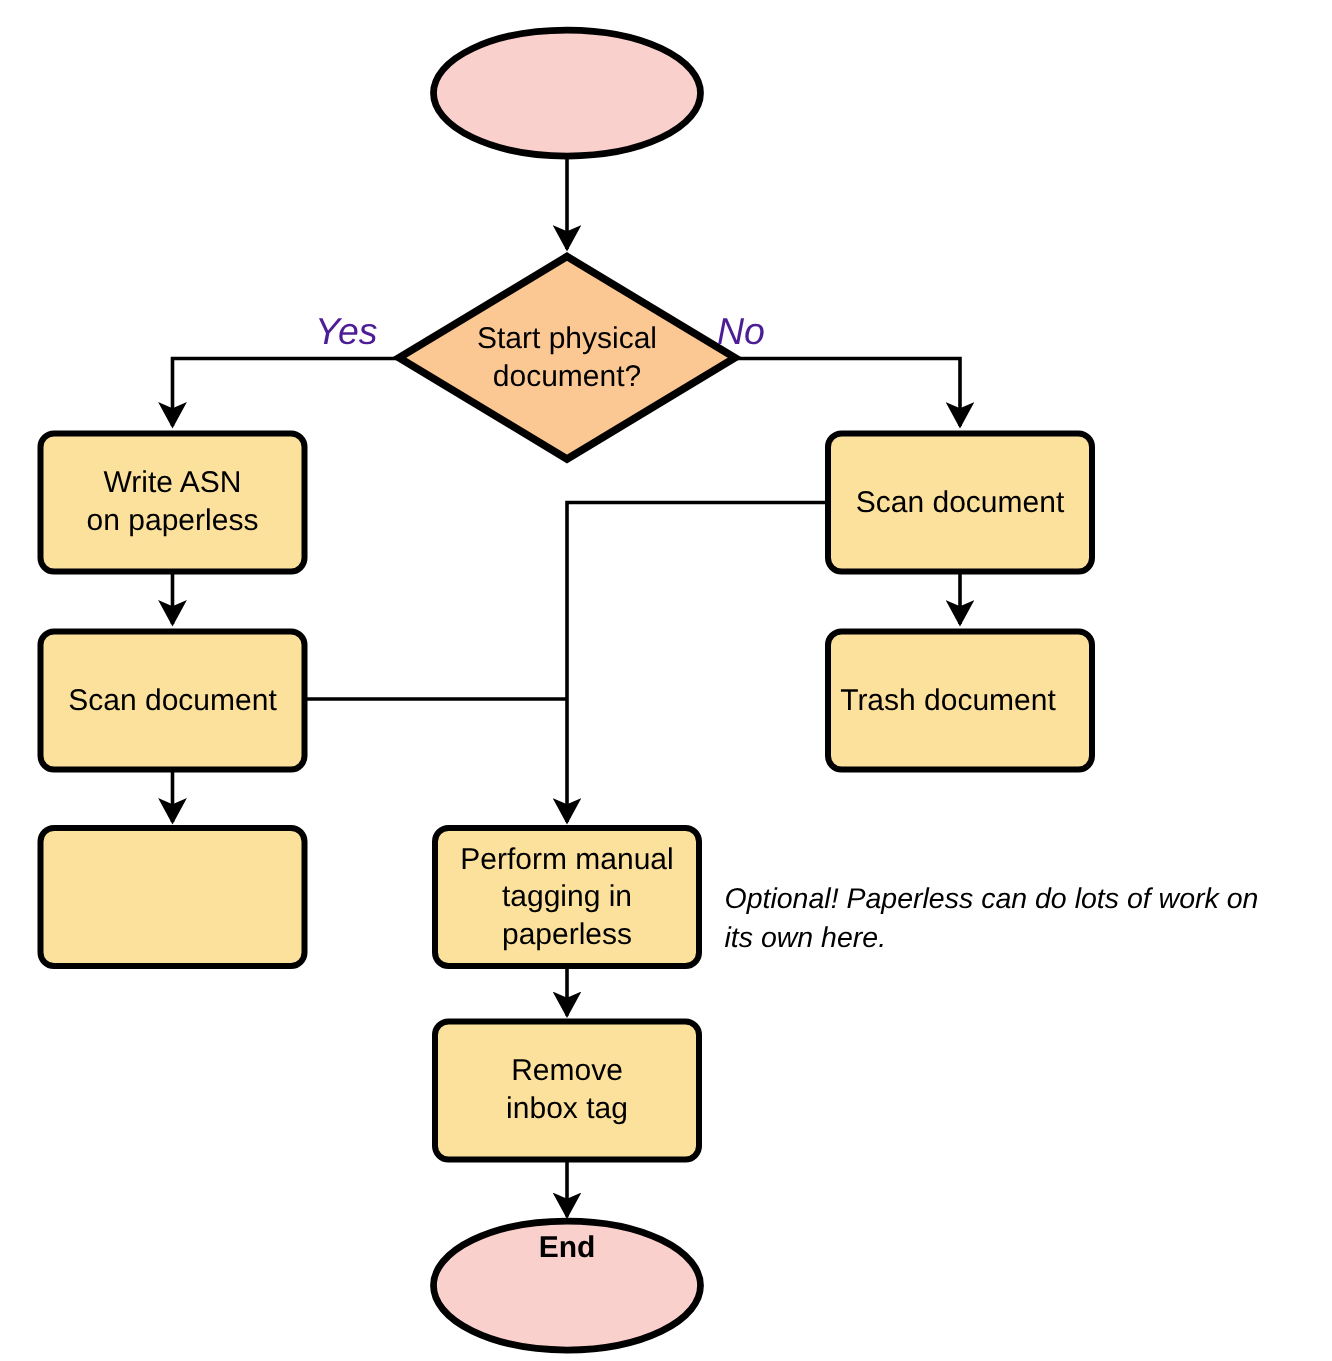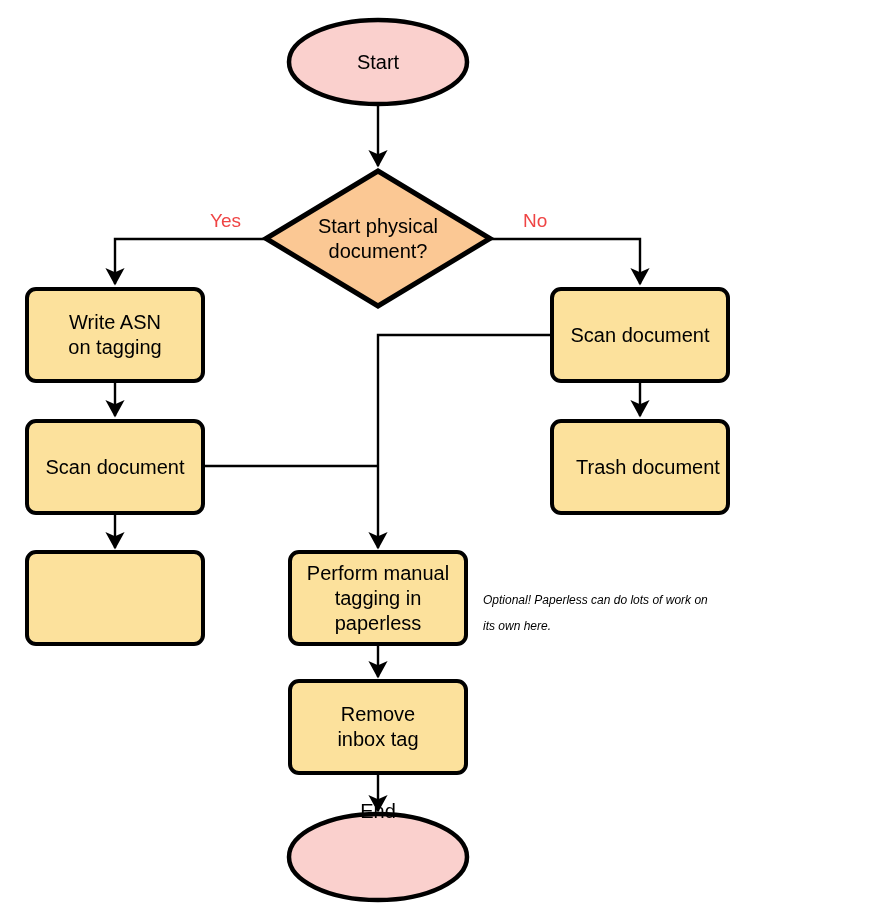--- a/index.html
+++ b/index.html
@@ -32,28 +32,29 @@
     justify-content: center;
     text-align: center;
     font-size: 20px;
     line-height: 25px;
     color: #000000;
     white-space: pre-line;
     pointer-events: none;
   }
   .edge-label {
     position: absolute;
-    font-size: 19px;
+    font-size: 25px;
     line-height: 22px;
-    color: #ef4444;
+    color: #4c1d95;
     white-space: nowrap;
+    font-style: italic;
   }
   .note-text {
     position: absolute;
-    font-size: 12px;
+    font-size: 19px;
     line-height: 26px;
     font-style: italic;
     color: #000000;
     white-space: pre-line;
   }
 </style>
 </head>
 <body>
 
 <div id="flowchart-canvas">
@@ -94,44 +95,43 @@
 
     <rect x="552" y="421" width="176" height="92" rx="9" ry="9" fill="#fce19c" stroke="#000000" stroke-width="4"></rect>
 
     <rect x="290" y="552" width="176" height="92" rx="9" ry="9" fill="#fce19c" stroke="#000000" stroke-width="4"></rect>
 
     <rect x="290" y="681" width="176" height="92" rx="9" ry="9" fill="#fce19c" stroke="#000000" stroke-width="4"></rect>
 
     <ellipse cx="378" cy="857" rx="89" ry="43" fill="#fad0cd" stroke="#000000" stroke-width="4.5"></ellipse>
   </svg>
 
-  <div class="node-label" style="left:289px; top:20px; width:178px; height:84px;">Start</div>
 
   <div class="node-label" style="left:288px; top:171px; width:180px; height:135px;">Start physical
 document?</div>
 
   <div class="node-label" style="left:27px; top:289px; width:176px; height:92px;">Write ASN
-on tagging</div>
+on paperless</div>
 
   <div class="node-label" style="left:27px; top:421px; width:176px; height:92px;">Scan document</div>
 
 
   <div class="node-label" style="left:552px; top:289px; width:176px; height:92px;">Scan document</div>
 
-  <div class="node-label" style="left:560px; top:421px; width:176px; height:92px;">Trash document</div>
+  <div class="node-label" style="left:544px; top:421px; width:176px; height:92px;">Trash document</div>
 
   <div class="node-label" style="left:290px; top:681px; width:176px; height:92px;">Remove
 inbox tag</div>
 
   <div class="node-label" style="left:290px; top:552px; width:176px; height:92px;">Perform manual
 tagging in
 paperless</div>
 
-  <div class="node-label" style="left:289px; top:768px; width:178px; height:86px;">End</div>
+  <div class="node-label" style="left:289px; top:789px; width:178px; height:86px;font-weight:bold;">End</div>
 
   <div class="edge-label" style="left:210px; top:210px;">Yes</div>
 
-  <div class="edge-label" style="left:523px; top:210px;">No</div>
+  <div class="edge-label" style="left:478px; top:210px;">No</div>
 
   <div class="note-text" style="left:483px; top:587px; width:400px;">Optional! Paperless can do lots of work on
 its own here.</div>
 
 </div>
 
 </body></html>

